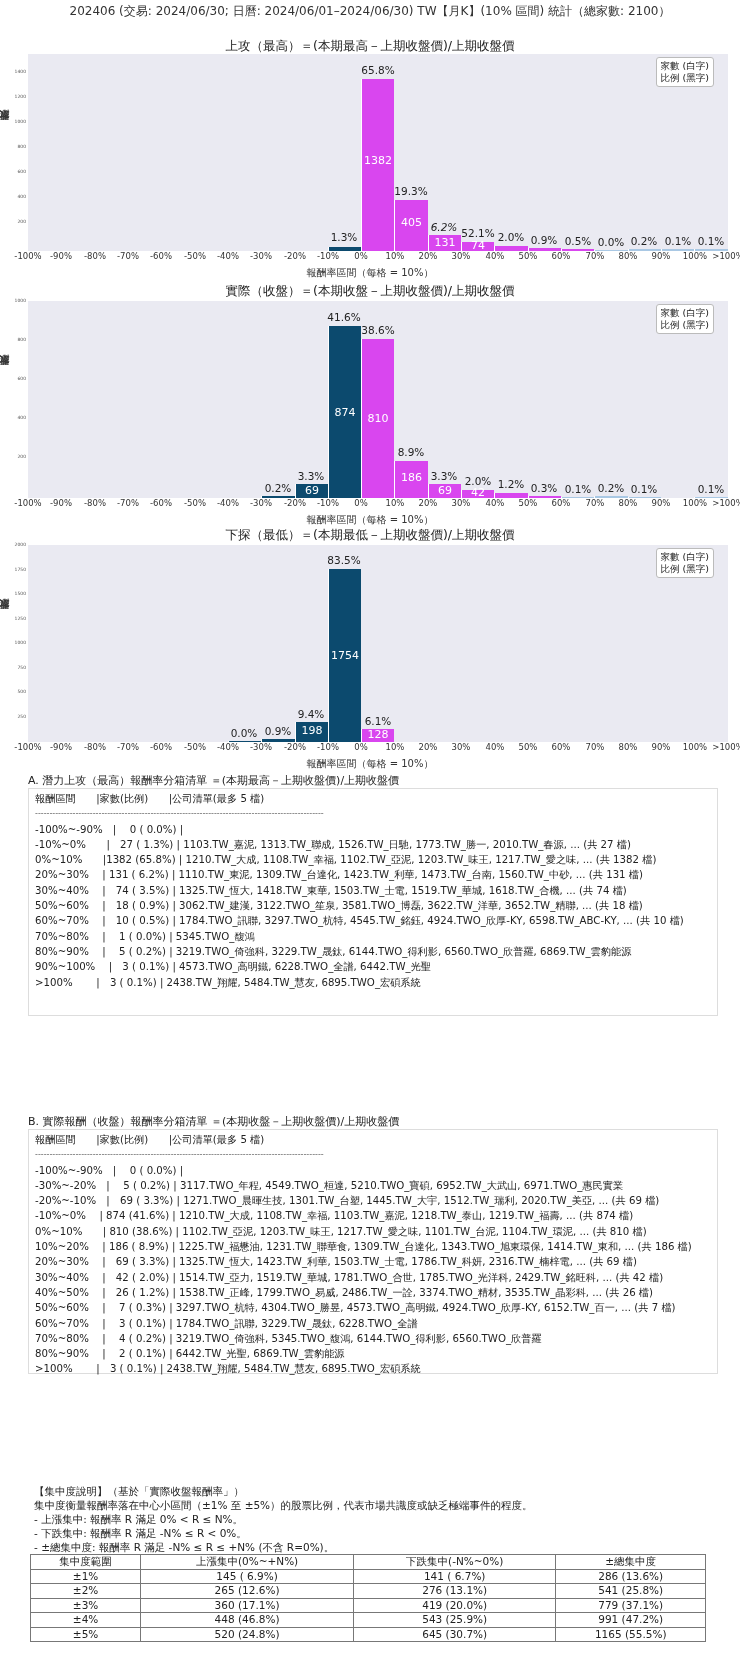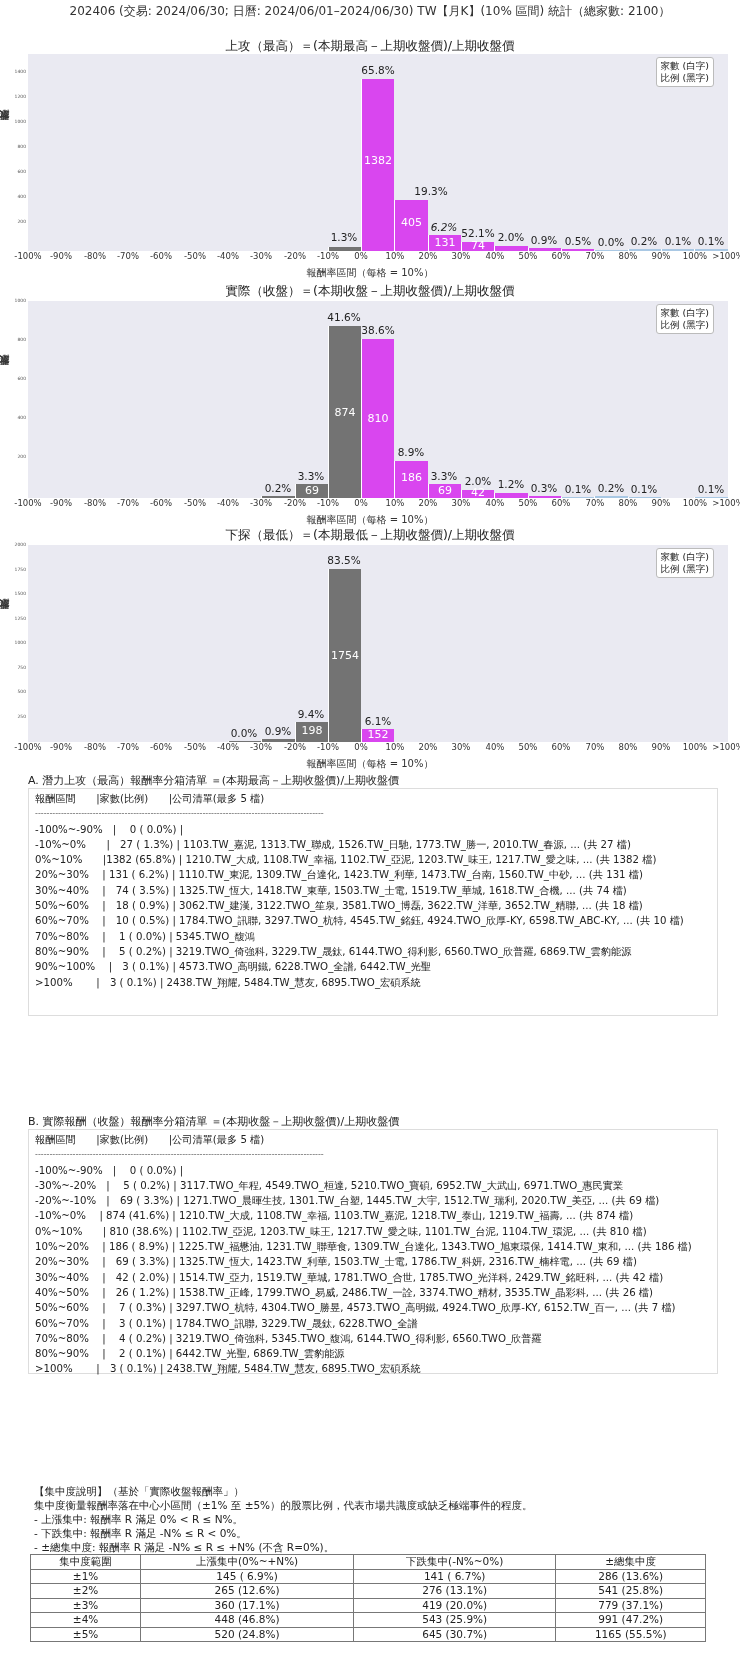--- a/index.html
+++ b/index.html
@@ -4,21 +4,21 @@
 <style>
   html,body{margin:0;padding:0;background:#fff;}
   body{width:740px;height:1660px;position:relative;font-family:"DejaVu Sans",sans-serif;color:#222;overflow:hidden;}
   .main-title{position:absolute;top:3px;left:0;width:740px;text-align:center;font-size:12px;color:#333;}
   .chart{position:absolute;left:0;width:740px;}
   .chart-title{position:absolute;left:0;width:740px;text-align:center;font-size:12.5px;color:#222;}
   .plot{position:absolute;left:28px;width:700px;background:#eaeaf2;}
   .ylabel{position:absolute;left:-2px;font-size:10px;color:#333;writing-mode:vertical-rl;transform:rotate(180deg);}
   .ytick{position:absolute;left:14px;font-size:4.5px;color:#555;width:12px;text-align:right;}
   .bar{position:absolute;bottom:0;border-left:1px solid #fff;box-sizing:border-box;}
-  .bar.neg{background:#737373;}
+  .bar.neg{background:#0c4a6e;}
   .bar.pos{background:#d946ef;}
   .bar.faint{background:#a9c8e4;}
   .bar-count{position:absolute;left:0;right:0;text-align:center;font-size:11px;color:#fff;}
   .bar-pct{position:absolute;width:60px;text-align:center;font-size:10.5px;color:#222;}
   .xticks{position:absolute;left:28px;width:700px;height:12px;}
   .xtick{position:absolute;font-size:8.5px;color:#333;transform:translateX(-50%);white-space:nowrap;}
   .xlabel{position:absolute;left:0;width:740px;text-align:center;font-size:10px;color:#333;}
   .legend{position:absolute;right:14px;top:3px;background:#fff;border:1px solid #bbb;border-radius:3px;font-size:9.5px;line-height:12px;padding:2px 4px;}
   .section-title{position:absolute;left:28px;font-size:11px;color:#222;}
   .tbox{position:absolute;left:28px;width:690px;border:1px solid #ddd;box-sizing:border-box;padding:2px 6px;font-size:10.2px;line-height:15.3px;color:#222;}
@@ -50,21 +50,21 @@
 
     <div class="bar neg" style="left:300px;width:33px;height:4px;"></div>
     <div class="bar-pct" style="left:286px;bottom:8px;">1.3%</div>
     <div class="bar pos" style="left:333px;width:33px;height:172px;">
         <div class="bar-count" style="top:75px;">1382</div>
       </div>
     <div class="bar-pct" style="left:320px;bottom:175px;">65.8%</div>
     <div class="bar pos" style="left:366px;width:34px;height:51px;">
         <div class="bar-count" style="top:16px;">405</div>
       </div>
-    <div class="bar-pct" style="left:373px;bottom:54px;">19.3%</div>
+    <div class="bar-pct" style="left:353px;bottom:54px;">19.3%</div>
     <div class="bar pos" style="left:400px;width:33px;height:16px;">
         <div class="bar-count" style="top:1px;">131</div>
       </div>
     <div class="bar-pct" style="left:386px;bottom:18px;font-style:italic;">6.2%</div>
     <div class="bar pos" style="left:433px;width:33px;height:9px;">
         <div class="bar-count" style="top:-3px;">74</div>
       </div>
     <div class="bar-pct" style="left:420px;bottom:12px;">52.1%</div>
     <div class="bar pos" style="left:466px;width:34px;height:5px;"></div>
     <div class="bar-pct" style="left:453px;bottom:8px;">2.0%</div>
@@ -209,21 +209,21 @@
     <div class="bar-pct" style="left:220px;bottom:5px;">0.9%</div>
     <div class="bar neg" style="left:267px;width:33px;height:20px;">
         <div class="bar-count" style="top:2px;">198</div>
       </div>
     <div class="bar-pct" style="left:253px;bottom:22px;">9.4%</div>
     <div class="bar neg" style="left:300px;width:33px;height:173px;">
         <div class="bar-count" style="top:80px;">1754</div>
       </div>
     <div class="bar-pct" style="left:286px;bottom:176px;">83.5%</div>
     <div class="bar pos" style="left:333px;width:33px;height:13px;">
-        <div class="bar-count" style="top:-1px;">152</div>
+        <div class="bar-count" style="top:-1px;">128</div>
       </div>
     <div class="bar-pct" style="left:320px;bottom:15px;">6.1%</div>
   </div>
   <div class="xticks" style="top:215px;">
     <span class="xtick" style="left:0px;">-100%</span>
     <span class="xtick" style="left:33px;">-90%</span>
     <span class="xtick" style="left:67px;">-80%</span>
     <span class="xtick" style="left:100px;">-70%</span>
     <span class="xtick" style="left:133px;">-60%</span>
     <span class="xtick" style="left:167px;">-50%</span>

